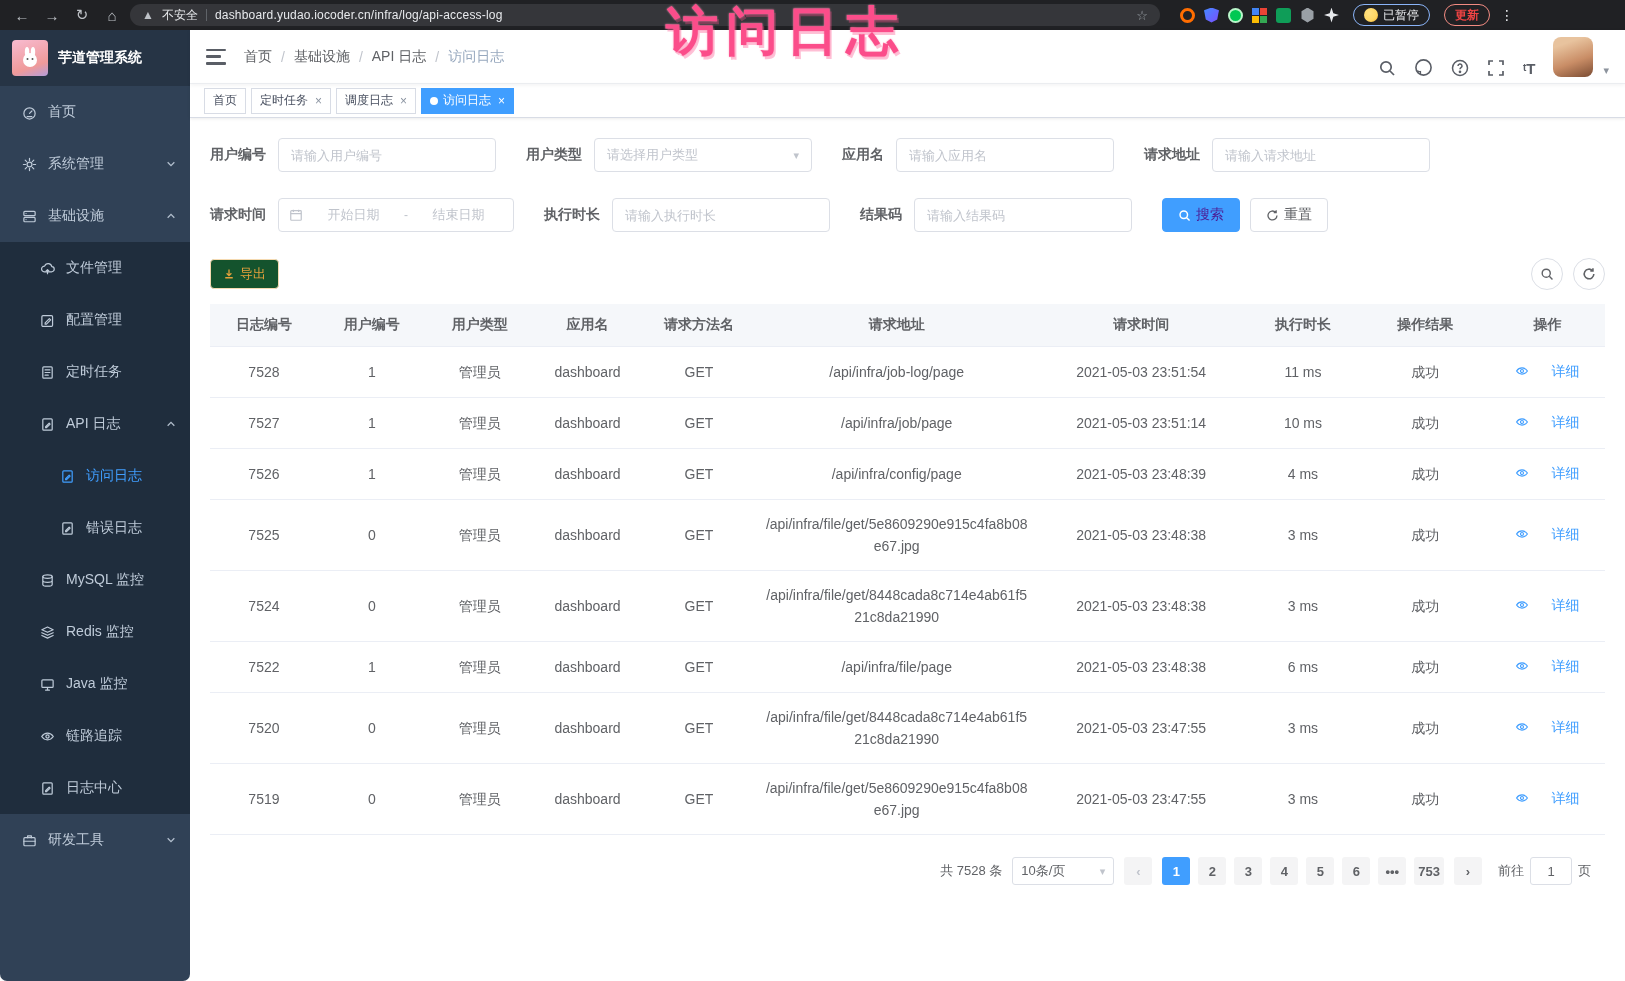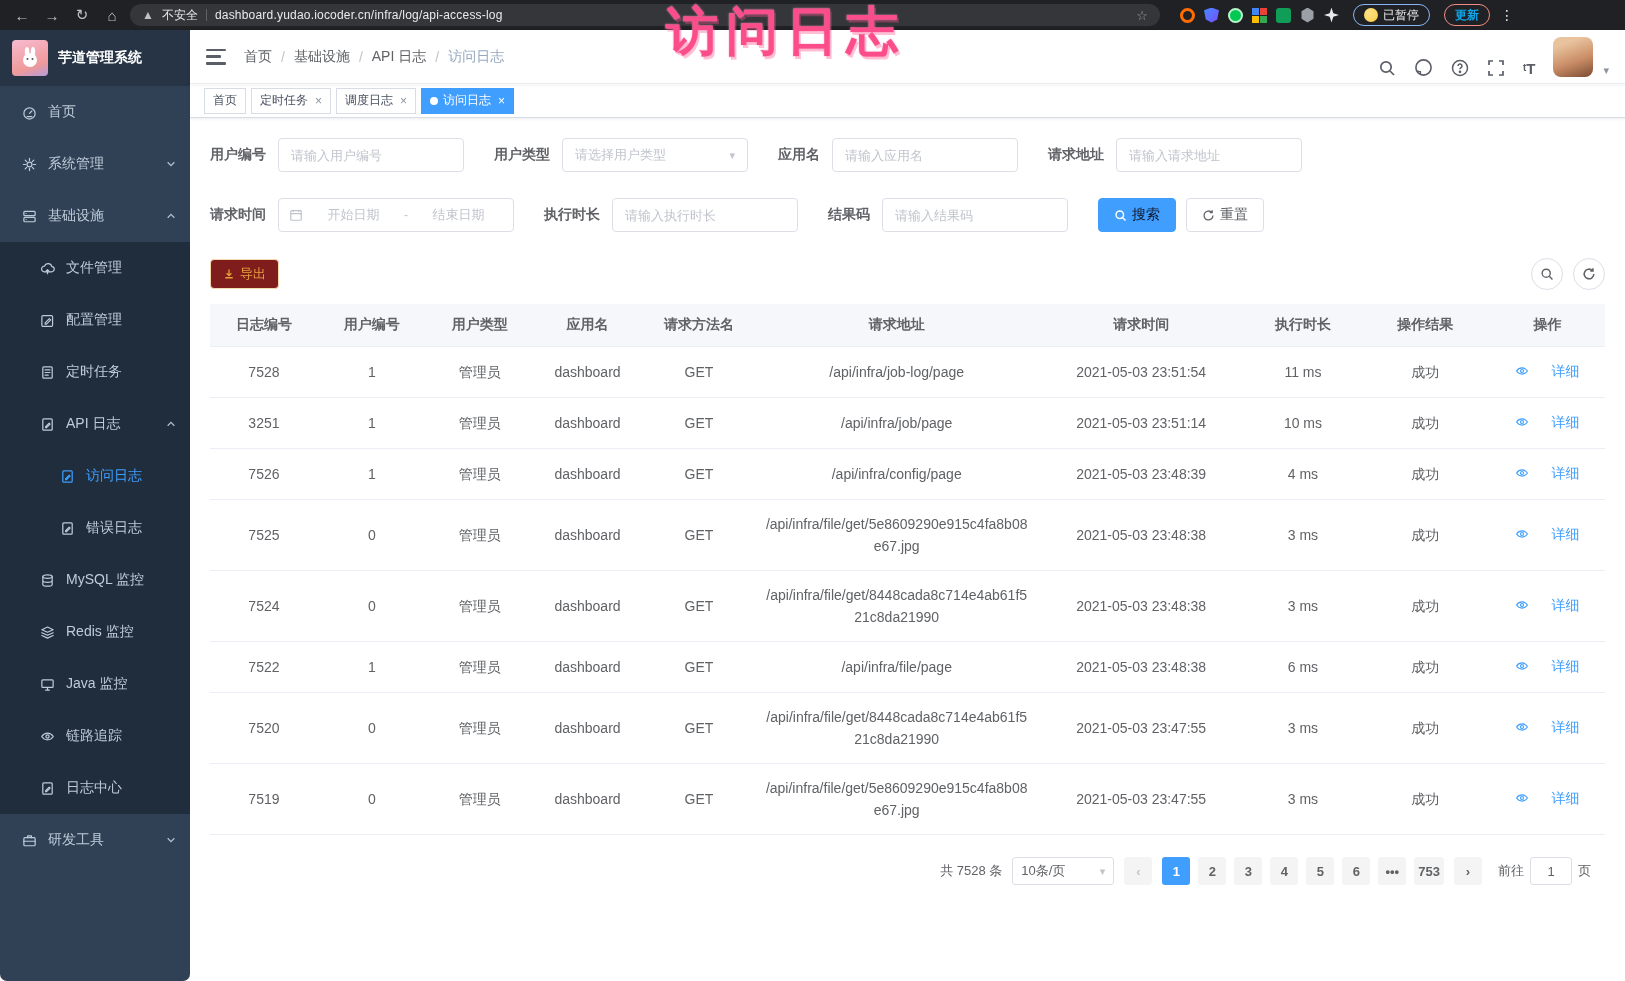--- a/index.html
+++ b/index.html
@@ -22,21 +22,21 @@
   .ext-shield { border-radius:3px; background:linear-gradient(135deg,#448aff,#7c4dff); clip-path:polygon(50% 0,100% 18%,88% 80%,50% 100%,12% 80%,0 18%); }
   .ext-green { background:#00c853; border:2px solid #b9f6ca; }
   .ext-grid { border-radius:2px; display:grid; grid-template-columns:1fr 1fr; gap:1px; }
   .ext-grid i { display:block; }
   .ext-sq { border-radius:3px; background:#0f9d58; }
   .ext-dark { border-radius:3px; background:#9aa0a6; clip-path:polygon(50% 0,90% 25%,90% 75%,50% 100%,10% 75%,10% 25%); }
   .ext-pin { background:#e8eaed; clip-path:polygon(50% 0,62% 38%,100% 50%,62% 62%,50% 100%,38% 62%,0 50%,38% 38%); }
   .chip { height:22px; border-radius:11px; display:flex; align-items:center; gap:5px; padding:0 10px; font-size:12px; margin-left:8px; }
   .chip-profile { border:1.5px solid #8ab4f8; color:#e8eaed; }
   .emoji-dot { width:14px; height:14px; border-radius:50%; background:radial-gradient(circle at 35% 35%,#ffe082,#fdd663 60%,#f9a825); }
-  .chip-update { border:1.5px solid #f28b82; color:#0ea5e9; font-weight:700; }
+  .chip-update { border:1.5px solid #f28b82; color:#ef4444; font-weight:700; }
   .kebab { color:#e8eaed; font-size:14px; margin-left:4px; }
 
   
   .main-row { display:flex; height:951px; }
 
   
   .sidebar { width:190px; background:#304156; color:#bfcbd9; flex:0 0 auto; display:flex; flex-direction:column;border-radius:7px; }
   .logo-row { height:56px; background:#263445; display:flex; align-items:center; gap:10px; padding:0 12px; flex:0 0 auto; }
   .logo-img { width:36px; height:36px; border-radius:4px; background:linear-gradient(160deg,#f8bbd0,#ef9a9a 70%,#b39ddb); display:flex; align-items:center; justify-content:center; }
   .logo-title { color:#fff; font-size:14px; font-weight:700; white-space:nowrap; }
@@ -75,31 +75,31 @@
   .tag-dot { width:8px; height:8px; border-radius:50%; background:#fff; }
 
   
   .app-main { flex:1; padding:20px 20px 0 20px; position:relative; }
   .filter-row { display:flex; align-items:center; margin-bottom:26px; }
   .f-item { display:flex; align-items:center; margin-right:30px; }
   .f-label { color:#606266; font-weight:700; font-size:14px; padding-right:12px; white-space:nowrap; }
   .f-input { position:relative; height:34px; border:1px solid #dcdfe6; border-radius:4px; background:#fff; display:flex; align-items:center; padding:0 12px; }
   .f-input input { border:none; outline:none; width:100%; font-size:13px; color:#606266; background:transparent; }
   .f-input input::placeholder { color:#c0c4cc; }
-  .w185 { width:186px; } .w230 { width:236px; }
+  .w185 { width:218px; } .w230 { width:236px; }
   .sel-caret { color:#c0c4cc; font-size:11px; margin-left:auto; }
   .sel-text { color:#c0c4cc; font-size:13px; flex:1; }
   .date-range { gap:6px; padding:0 10px; }
   .dr-ph { color:#c0c4cc; font-size:13px; flex:1; text-align:center; }
   .dr-sep { color:#c0c4cc; font-size:12px; }
   .cal-ic { color:#c0c4cc; display:flex; }
   .btn { height:34px; border-radius:4px; display:inline-flex; align-items:center; gap:5px; padding:0 15px; font-size:14px; cursor:pointer; border:1px solid #dcdfe6; background:#fff; color:#606266; }
-  .btn-primary { background:#409eff; border-color:#409eff; color:#0f172a; }
+  .btn-primary { background:#409eff; border-color:#409eff; color:#4c1d95; }
   .btn + .btn { margin-left:10px; }
-  .btn-export { height:30px; padding:0 12px; font-size:13px; background:#7f1d1d; border:1px solid #f5dab1; color:#e6a23c; border-radius:4px; display:inline-flex; align-items:center; gap:5px; cursor:pointer; }
+  .btn-export { height:30px; padding:0 12px; font-size:13px; background:#14532d; border:1px solid #f5dab1; color:#e6a23c; border-radius:4px; display:inline-flex; align-items:center; gap:5px; cursor:pointer; }
 
   .toolbar-row { display:flex; align-items:center; margin-bottom:14px; }
   .tool-circles { margin-left:auto; display:flex; gap:10px; }
   .circle-btn { width:32px; height:32px; border-radius:50%; border:1px solid #dcdfe6; background:#fff; display:flex; align-items:center; justify-content:center; color:#606266; cursor:pointer; }
 
   
   table { width:100%; border-collapse:collapse; table-layout:fixed; }
   thead th { background:#f5f7fa; color:#606266; font-weight:700; font-size:14px; padding:12px 6px; text-align:center; border-bottom:1px solid #ebeef5; }
   tbody td { color:#606266; font-size:14px; padding:13px 6px; text-align:center; border-bottom:1px solid #ebeef5; word-break:break-all; line-height:22px; }
   .detail-link { color:#409eff; display:inline-flex; align-items:center; gap:22px; cursor:pointer; font-size:14px; }
@@ -539,21 +539,21 @@
                 <td>成功</td>
                 <td><span class="detail-link">
                     <svg width="14" height="14" viewBox="0 0 16 16" fill="none" stroke="currentColor" stroke-width="1.3">
                       <path d="M1.8 8S4.2 4.5 8 4.5 14.2 8 14.2 8 11.8 11.5 8 11.5 1.8 8 1.8 8z"></path>
                       <circle cx="8" cy="8" r="1.7"></circle>
                     </svg>
                     <span>详细</span>
                   </span></td>
               </tr>
               <tr>
-                <td>3251</td>
+                <td>7527</td>
                 <td>1</td>
                 <td>管理员</td>
                 <td>dashboard</td>
                 <td>GET</td>
                 <td>/api/infra/job/page</td>
                 <td>2021-05-03 23:51:14</td>
                 <td>10 ms</td>
                 <td>成功</td>
                 <td><span class="detail-link">
                     <svg width="14" height="14" viewBox="0 0 16 16" fill="none" stroke="currentColor" stroke-width="1.3">

